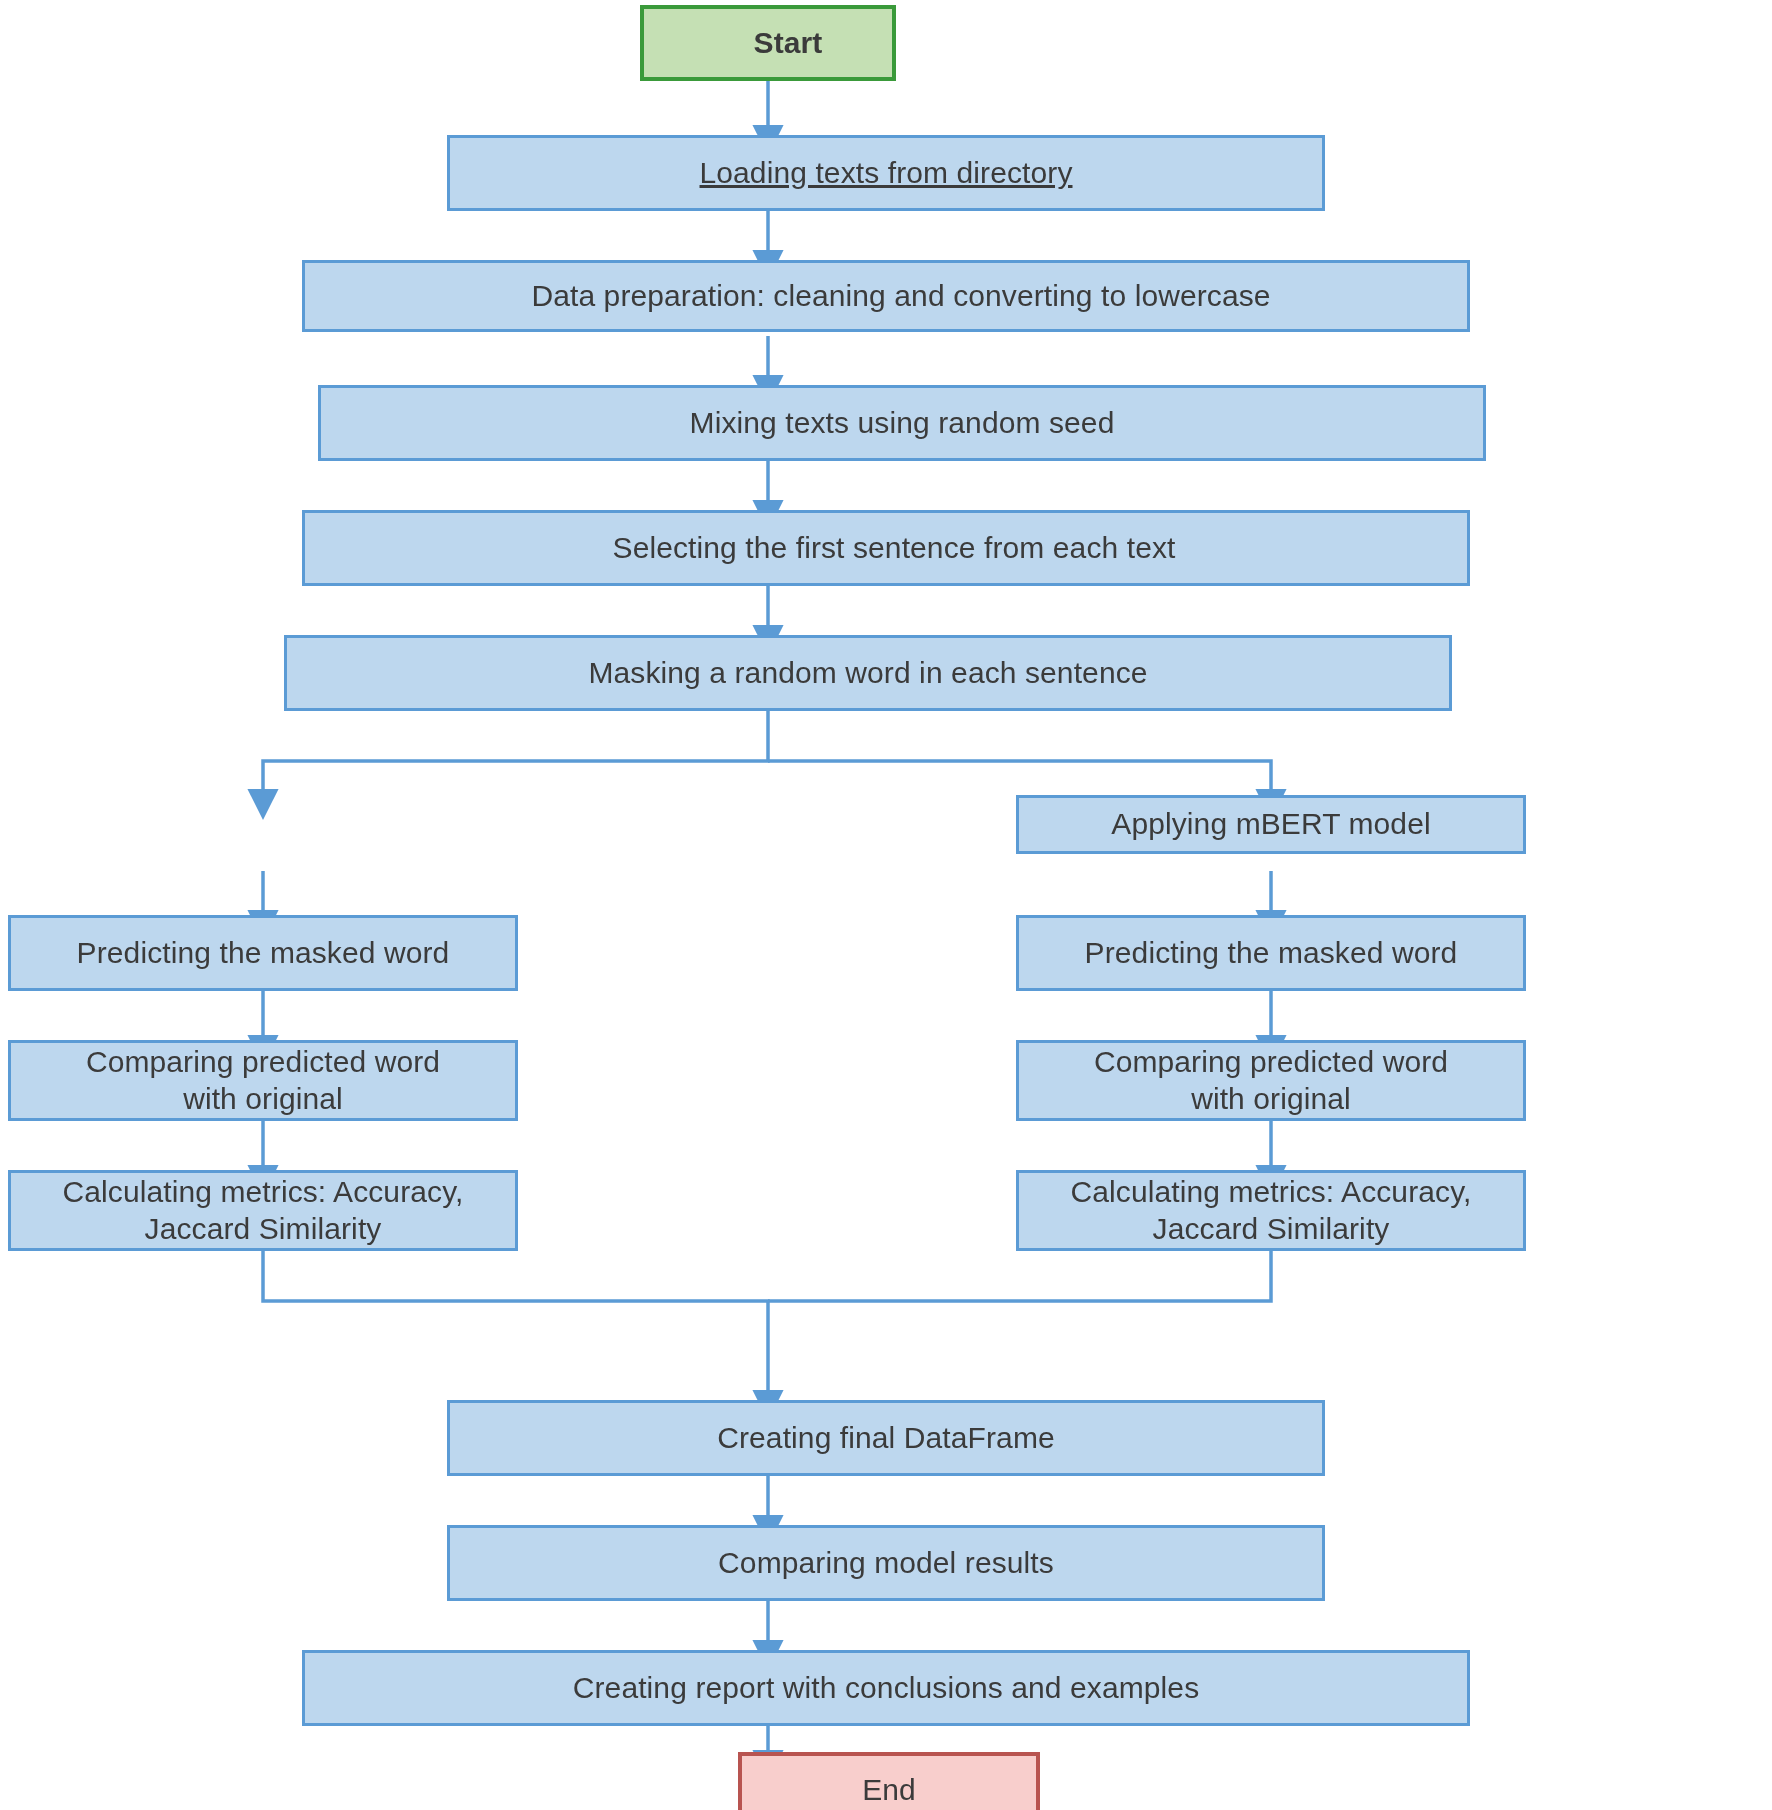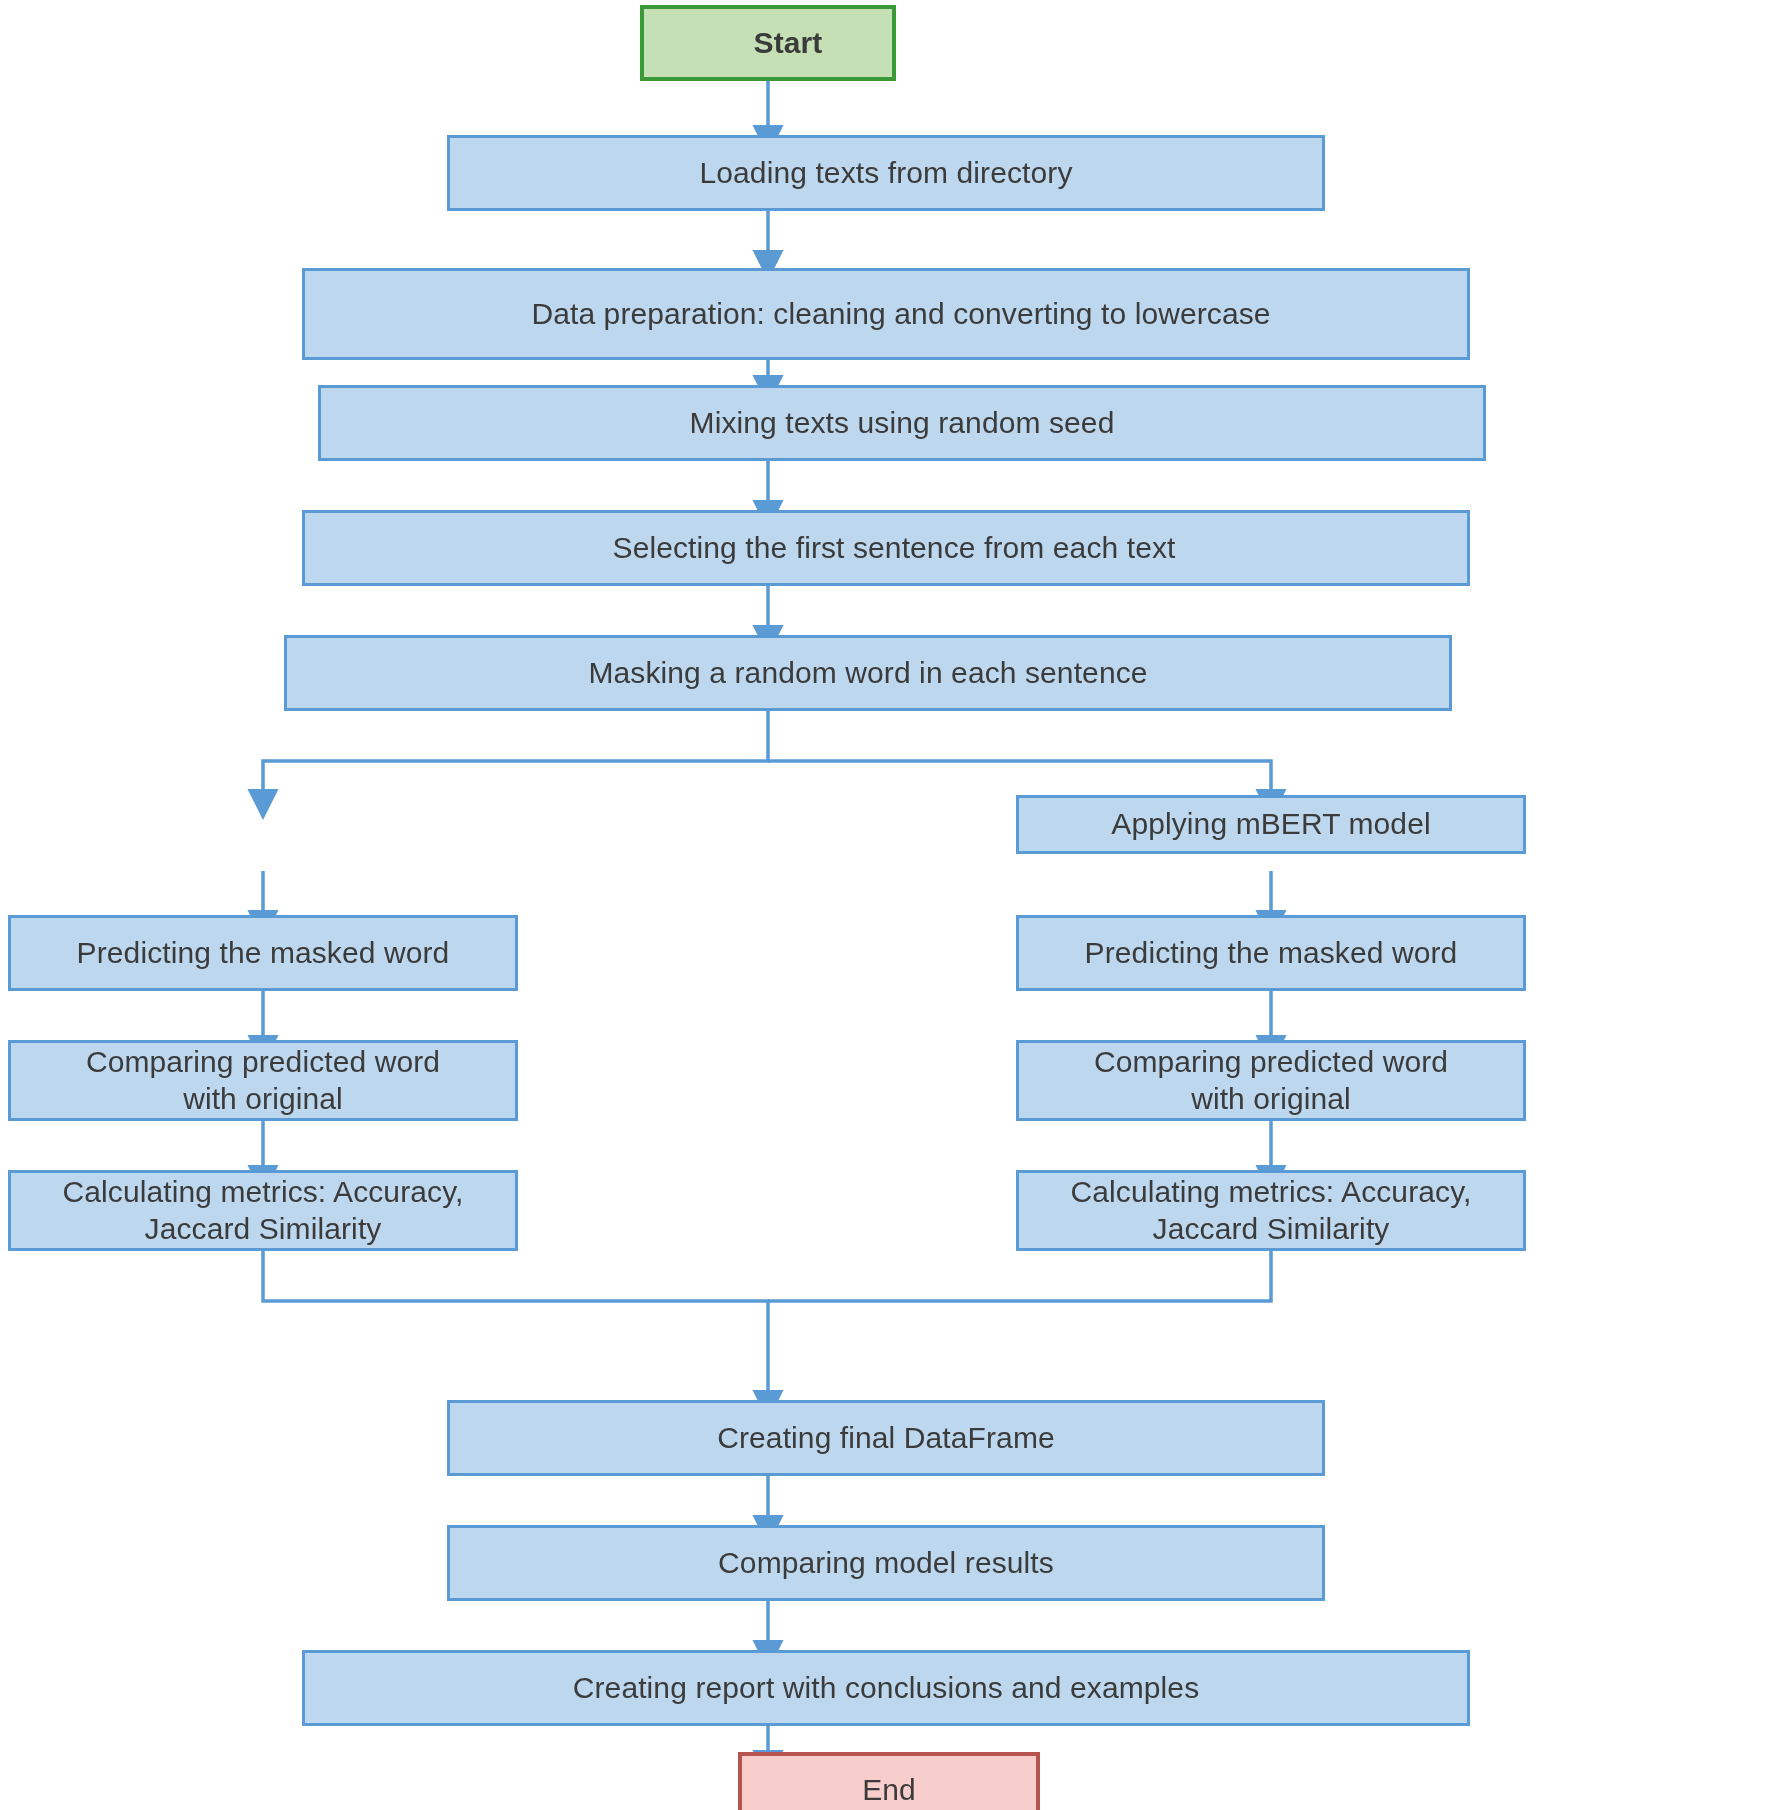--- a/index.html
+++ b/index.html
@@ -101,25 +101,25 @@
       <line x1="768" y1="1601" x2="768" y2="1641" marker-end="url(#arrowhead)"></line>
 
       <line x1="768" y1="1726" x2="768" y2="1751" marker-end="url(#arrowhead)"></line>
     </g>
   </svg>
 
   <div class="node terminator-start" style="left:640px; top:5px; width:256px; height:76px;">
     <span class="label">Start</span>
   </div>
 
-  <div class="node process" style="left:447px; top:135px; width:878px; height:76px;">
+  <div class="node process" style="left:447px; top:135px; width:878px; height:76px;text-decoration:underline;">
     <span class="label">Loading texts from directory</span>
   </div>
 
-  <div class="node process" style="left:302px; top:268px; width:1168px; height:92px;padding-left:38px;">
+  <div class="node process" style="left:302px; top:260px; width:1168px; height:72px;padding-left:38px;">
     <span class="label">Data preparation: cleaning and converting to lowercase</span>
   </div>
 
   <div class="node process" style="left:302px; top:385px; width:1168px; height:76px;margin-left:16px;">
     <span class="label">Mixing texts using random seed</span>
   </div>
 
   <div class="node process" style="left:302px; top:510px; width:1168px; height:76px;padding-left:24px;">
     <span class="label">Selecting the first sentence from each text</span>
   </div>

